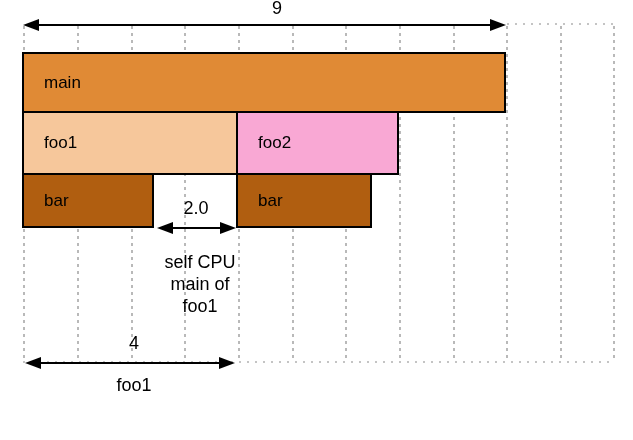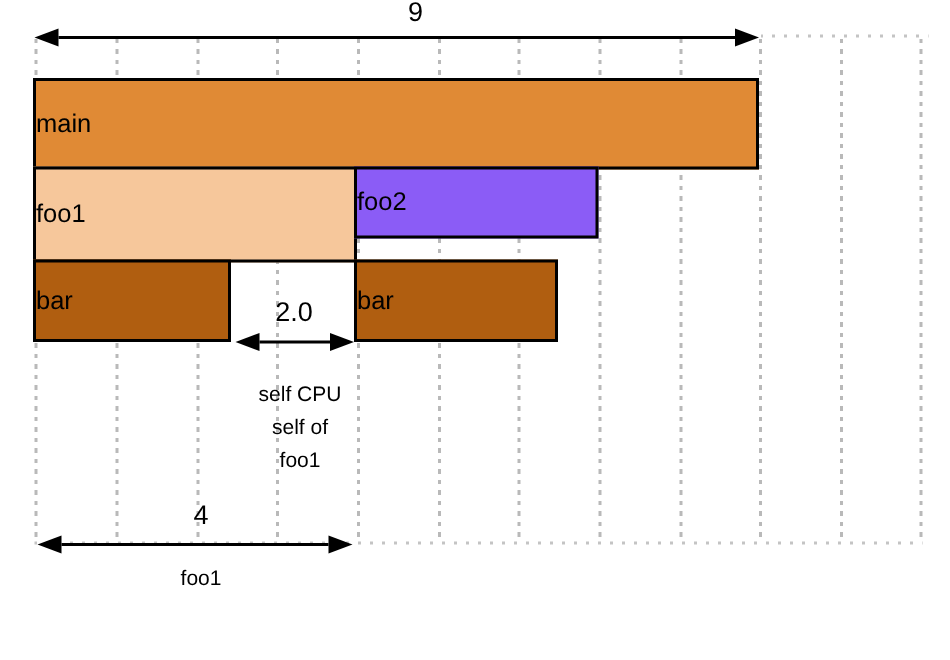--- a/index.html
+++ b/index.html
@@ -35,24 +35,24 @@
 
   
   .frame {
     position: absolute;
     box-sizing: border-box;
     border: 2px solid #000000;
     display: flex;
     align-items: center;
     z-index: 2;
   }
-  .frame-label { font-size: 17px; }
+  .frame-label { padding-left: 20px; font-size: 17px; }
   .frame-main { left: 22px;  top: 52px;  width: 484px; height: 61px; background: #e08a35; }
   .frame-foo1 { left: 22px;  top: 111px; width: 216px; height: 64px; background: #f6c79b; }
-  .frame-foo2 { left: 236px; top: 111px; width: 163px; height: 48px; background: #8b5cf6; }
+  .frame-foo2 { left: 236px; top: 111px; width: 163px; height: 64px; background: #f9a8d4; }
   .frame-bar1 { left: 22px;  top: 173px; width: 132px; height: 55px; background: #b05e10; }
   .frame-bar2 { left: 236px; top: 173px; width: 136px; height: 55px; background: #b05e10; }
 
   
   .arrow {
     position: absolute;
     display: flex;
     align-items: center;
     height: 13px;
     z-index: 3;
@@ -76,21 +76,21 @@
   }
   .mlabel-9  { left: 277px; top: -1px; }
   .mlabel-15 { left: 196px; top: 199px; }
   .mlabel-4  { left: 134px; top: 334px; }
 
   
   .caption {
     position: absolute;
     transform: translateX(-50%);
     text-align: center;
-    font-size: 14px;
+    font-size: 18px;
     line-height: 22px;
     z-index: 3;
     white-space: nowrap;
   }
   .caption-self  { left: 200px; top: 251px; }
   .caption-total { left: 134px; top: 374px; }
 </style>
 </head>
 <body>
 
@@ -135,21 +135,21 @@
   </div>
 
   <div class="mlabel mlabel-15">2.0</div>
   <div class="arrow arrow-15">
     <span class="head head-left"></span>
     <span class="shaft"></span>
     <span class="head head-right"></span>
   </div>
   <div class="caption caption-self">
     <div>self CPU</div>
-    <div>self of</div>
+    <div>main of</div>
     <div>foo1</div>
   </div>
 
   <div class="mlabel mlabel-4">4</div>
   <div class="arrow arrow-4">
     <span class="head head-left"></span>
     <span class="shaft"></span>
     <span class="head head-right"></span>
   </div>
   <div class="caption caption-total">

